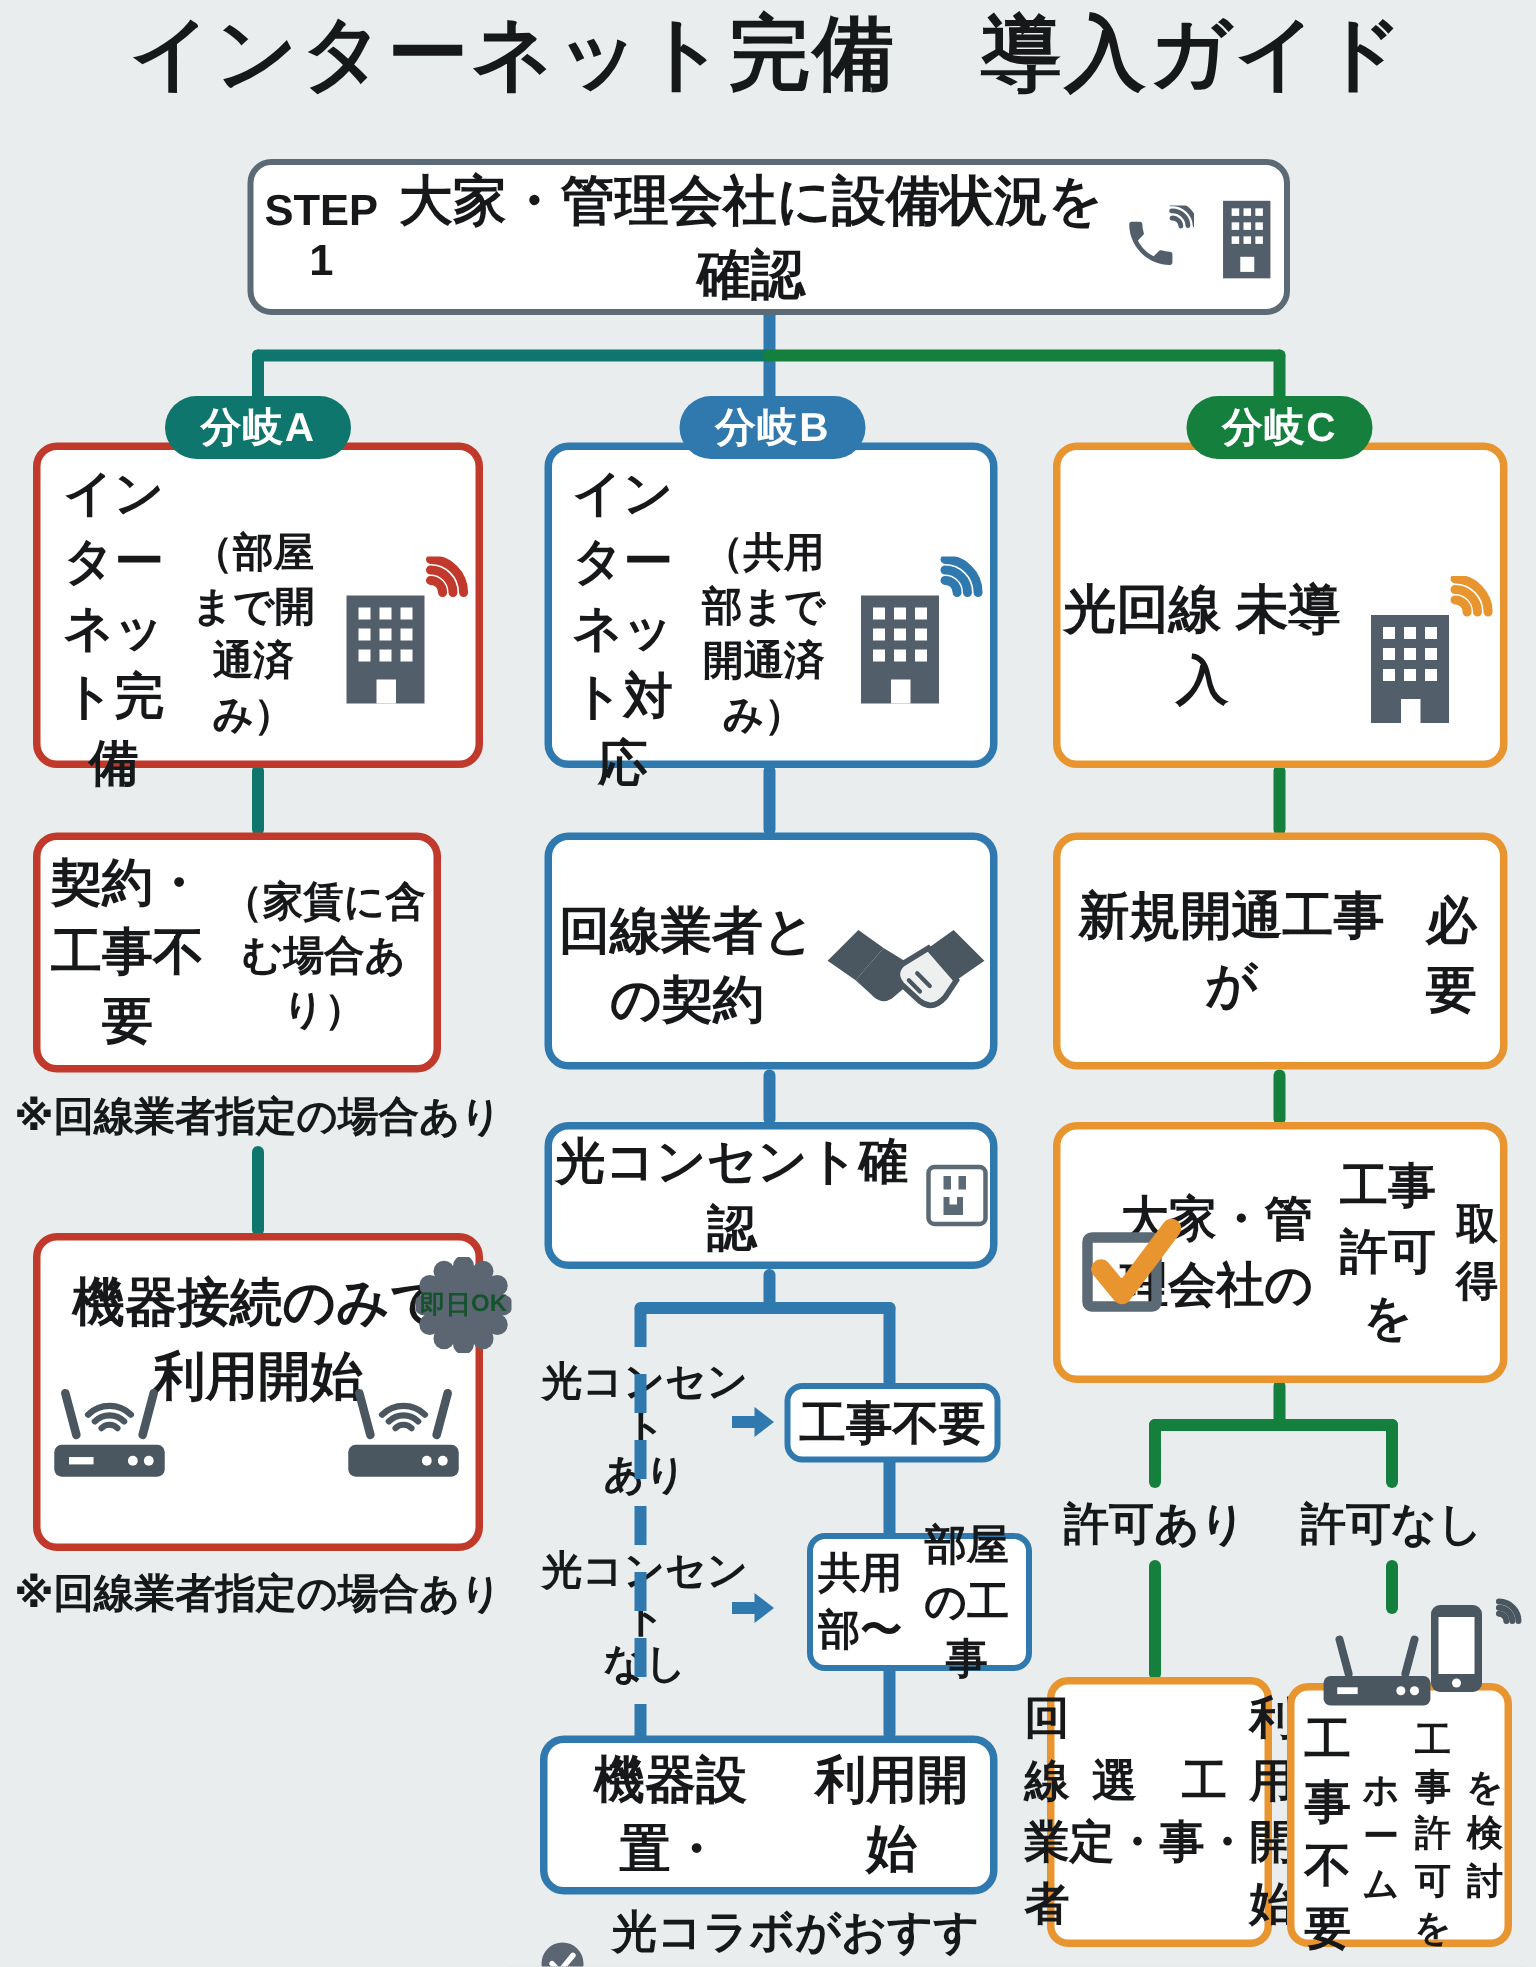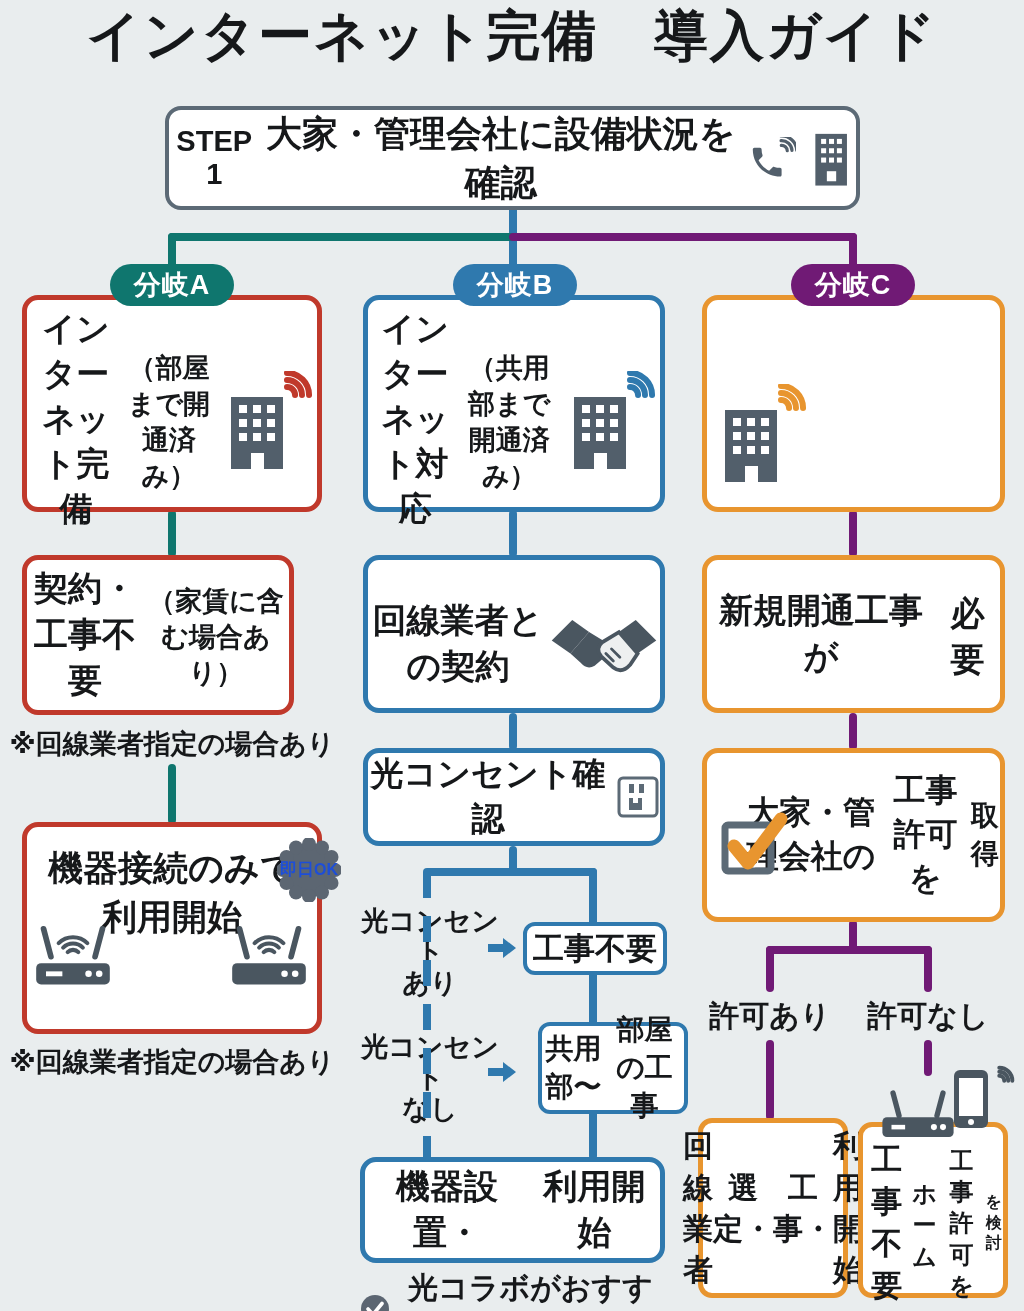--- a/index.html
+++ b/index.html
@@ -8,21 +8,21 @@
          color:#16181a;font-weight:900;}
   .abs{position:absolute;box-sizing:border-box;}
   .ctr{text-align:center;}
   .box{position:absolute;box-sizing:border-box;background:#fff;border-radius:16px;z-index:2;}
   .bA{border:5px solid #c0392b;}
   .bB{border:5px solid #2f79ae;}
   .bC{border:5px solid #e8952f;}
   .line{position:absolute;z-index:1;border-radius:4px;}
   .red{background:#0f766e;}
   .blu{background:#2f79ae;}
-  .org{background:#701a75;}
+  .org{background:#15803d;}
   .dashv{background:repeating-linear-gradient(180deg,#2f79ae 0 26px,transparent 26px 44px);border-radius:0;}
   .pill{position:absolute;z-index:3;border-radius:22px;color:#fff;font-size:27px;
         display:flex;align-items:center;justify-content:center;letter-spacing:1px;}
   .note{position:absolute;font-size:27px;letter-spacing:0;white-space:nowrap;}
   .flexcol{display:flex;flex-direction:row;align-items:center;}
   .flexrow{display:flex;align-items:center;justify-content:center;}
   svg{display:block;}
 </style>
 </head>
 <body>
@@ -131,20 +131,21 @@
           <rect x="26" y="62" width="8" height="8"></rect>
             <rect x="40" y="62" width="8" height="8"></rect>
             <rect x="54" y="62" width="8" height="8"></rect>
           <rect x="38" y="82" width="13" height="16"></rect>
         </g>
       </svg>
     </span>
   </div>
 
   <div class="box bC flexcol" style="left:702px;top:295px;width:303px;height:217px;padding-top:52px;">
+    <div class="ctr" style="font-size:35px;">光回線 未導入</div>
     <span style="margin-top:8px;">
       <svg width="104" height="100" viewBox="0 0 104 100">
         <g transform="rotate(45 74 24)" stroke="#e8952f" stroke-width="6" fill="none" stroke-linecap="round">
           <path d="M68.3 18.3 A8 8 0 0 1 79.7 18.3"></path>
           <path d="M63.4 13.4 A15 15 0 0 1 84.6 13.4"></path>
           <path d="M58.4 8.4 A22 22 0 0 1 89.6 8.4"></path>
         </g>
         <rect x="18" y="26" width="52" height="72" fill="#525f6b"></rect>
         <g fill="#fff">
           <rect x="26" y="34" width="8" height="8"></rect>
@@ -240,21 +241,21 @@
           <circle cx="19" cy="54.5" r="7"></circle>
           <circle cx="9.5" cy="45" r="7"></circle>
         <circle cx="6" cy="32" r="7"></circle>
           <circle cx="9.5" cy="19" r="7"></circle>
           <circle cx="19" cy="9.5" r="7"></circle>
         <circle cx="32" cy="6" r="7"></circle>
           <circle cx="45" cy="9.5" r="7"></circle>
           <circle cx="54.5" cy="19" r="7"></circle>
       </g>
     </svg>
-    <div class="flexcol" style="position:absolute;inset:0;justify-content:center;color:#1d4ed8;">
+    <div class="flexcol" style="position:absolute;inset:0;justify-content:center;color:#14532d;">
       <div class="ctr" style="font-size:17px;line-height:1.1;">即日</div>
       <div class="ctr" style="font-size:16px;line-height:1.1;">OK</div>
     </div>
   </div>
 
   <div class="note ctr" style="left:0;top:1044px;width:344px;">※回線業者指定の場合あり</div>
 
   <div class="line blu" style="left:509px;top:713px;width:8px;height:37px;"></div>
 
   <div class="box bB flexrow" style="left:363px;top:748px;width:302px;height:98px;gap:8px;">
@@ -348,21 +349,21 @@
     <div class="ctr" style="font-size:30px;line-height:1.38;">回線業者</div>
     <div class="ctr" style="font-size:30px;line-height:1.38;">選定・</div>
     <div class="ctr" style="font-size:30px;line-height:1.38;">工事・</div>
     <div class="ctr" style="font-size:30px;line-height:1.38;">利用開始</div>
   </div>
 
   <div class="box bC flexcol" style="left:858px;top:1122px;width:150px;height:176px;padding-top:26px;border-radius:14px;">
     <div class="ctr" style="font-size:31px;">工事不要</div>
     <div class="ctr" style="font-size:24px;line-height:1.3;margin-top:4px;">ホーム</div>
     <div class="ctr" style="font-size:24px;line-height:1.3;">工事許可を</div>
-    <div class="ctr" style="font-size:16px;line-height:1.3;">を検討</div>
+    <div class="ctr" style="font-size:24px;line-height:1.3;">を検討</div>
   </div>
 
   <span class="abs" style="left:876px;top:1090px;z-index:4;">
     <svg width="84" height="50" viewBox="0 0 110 66">
       <line x1="30" y1="34" x2="22" y2="4" stroke="#4a5660" stroke-width="7" stroke-linecap="round"></line>
       <line x1="80" y1="34" x2="88" y2="4" stroke="#4a5660" stroke-width="7" stroke-linecap="round"></line>
       <rect x="8" y="36" width="94" height="26" rx="6" fill="#4a5660"></rect>
       <rect x="20" y="46" width="18" height="6" fill="#fff"></rect>
       <circle cx="76" cy="49" r="4" fill="#fff"></circle>
         <circle cx="88" cy="49" r="4" fill="#fff"></circle>

